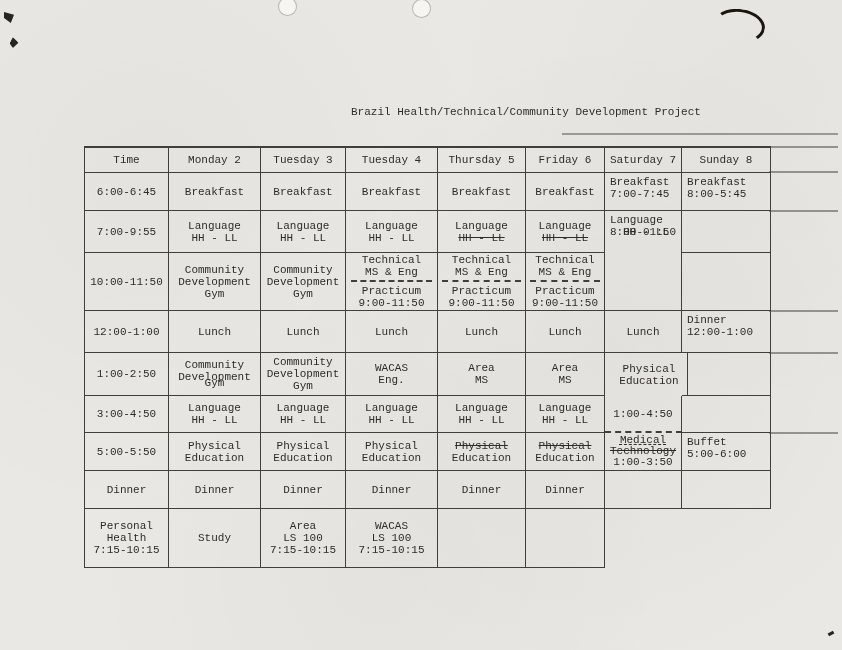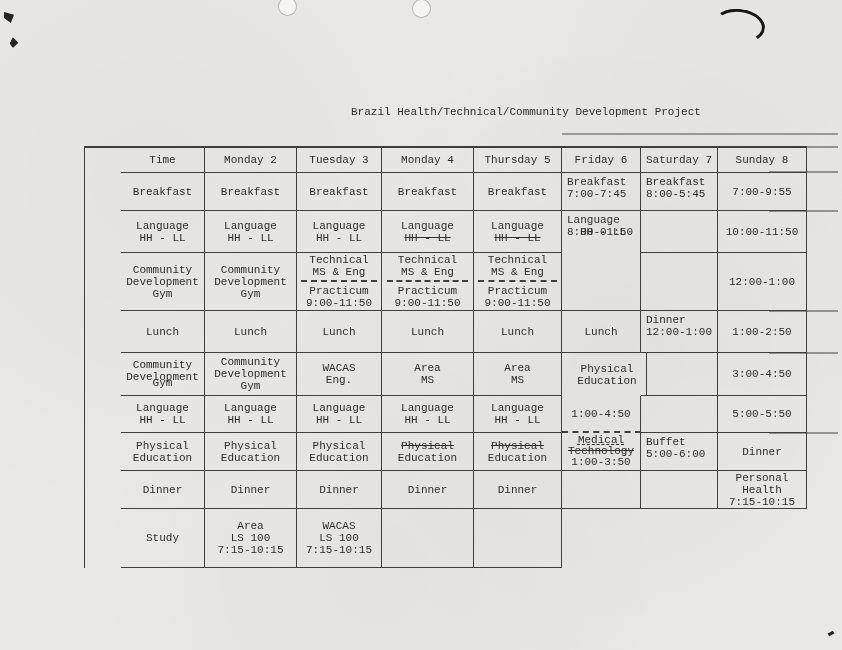--- a/index.html
+++ b/index.html
@@ -22,21 +22,20 @@
   }
   .title{position:absolute;left:351px;top:106px;white-space:nowrap;}
   .subtitle{position:absolute;left:86px;top:120px;white-space:nowrap;}
   .tbl{
     position:absolute;left:84px;top:146px;
     display:grid;
     grid-template-columns:84px 92px 85px 92px 88px 79px 77px 89px;
     grid-template-rows:25px 38px 42px 58px 42px 43px 37px 38px 38px 59px;
     border-top:2px solid var(--line);
     border-left:1.5px solid var(--line);
-    padding-left:36px;
   }
   .c{
     box-sizing:border-box;
     border-right:1px solid var(--line);
     border-bottom:1px solid var(--line);
     display:flex;flex-direction:column;align-items:center;justify-content:center;
     text-align:center;line-height:12px;padding:1px 2px;overflow:visible;
   }
   .hd{border-bottom:1.5px solid var(--line);}
   .tl{align-items:flex-start;justify-content:flex-start;text-align:left;padding:3px 0 0 5px;}
@@ -88,35 +87,38 @@
     <div class="c hd">
         <span class="ln">Time</span>
       </div>
     <div class="c hd">
         <span class="ln">Monday 2</span>
       </div>
     <div class="c hd">
         <span class="ln">Tuesday 3</span>
       </div>
     <div class="c hd">
-        <span class="ln">Monday 4</span>
+        <span class="ln">Tuesday 4</span>
       </div>
     <div class="c hd">
         <span class="ln">Thursday 5</span>
       </div>
     <div class="c hd">
         <span class="ln">Friday 6</span>
       </div>
     <div class="c hd">
         <span class="ln">Saturday 7</span>
       </div>
     <div class="c hd">
         <span class="ln">Sunday 8</span>
       </div>
 
+    <div class="c">
+        <span class="ln">6:00-6:45</span>
+      </div>
     <div class="c">
         <span class="ln">Breakfast</span>
       </div>
     <div class="c">
         <span class="ln">Breakfast</span>
       </div>
     <div class="c">
         <span class="ln">Breakfast</span>
       </div>
     <div class="c">

